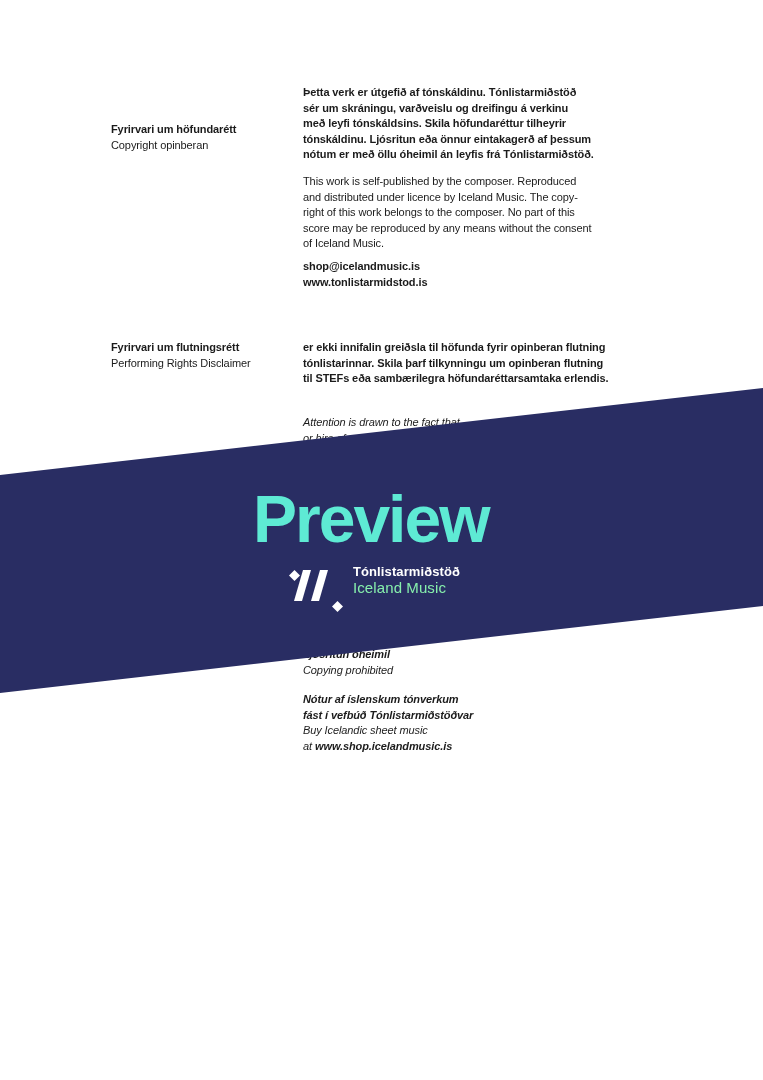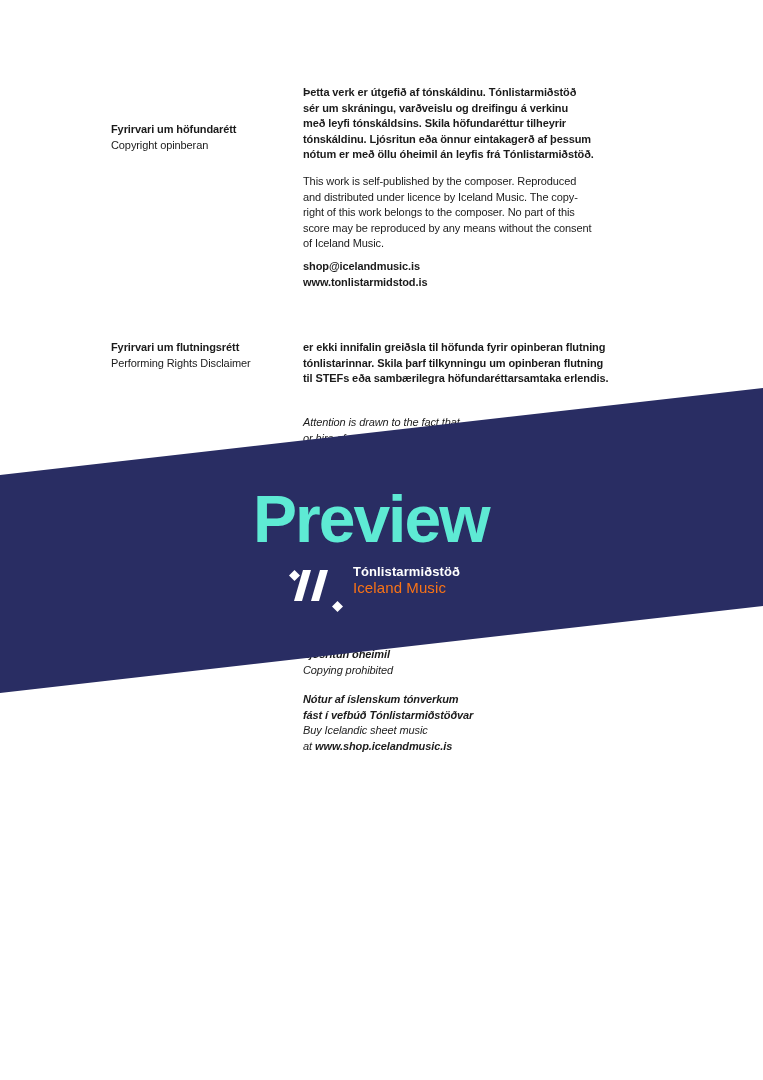--- a/index.html
+++ b/index.html
@@ -19,21 +19,21 @@
   }
   .preview-word {
     position:absolute; left:253px; top:486px;
     font-size:66px; line-height:66px; font-weight:700; letter-spacing:-2px;
     color:#5eead4; white-space:nowrap;
   }
   .logo-row { position:absolute; left:289px; top:564px; display:flex; align-items:flex-start; }
   .logo-glyph { width:54px; height:44px; margin-top:5px; }
   .logo-text { margin-left:10px; }
   .logo-title { font-size:13px; line-height:16px; font-weight:700; color:#ffffff; letter-spacing:0.1px; }
-  .logo-sub   { font-size:15px; line-height:16px; font-weight:400; color:#f97316; letter-spacing:0.1px; }
+  .logo-sub   { font-size:15px; line-height:16px; font-weight:400; color:#86efac; letter-spacing:0.1px; }
 
   .under-band { z-index:1;font-style:italic; }
 </style>
 </head>
 <body>
 
 <div class="page">
 
   <div class="blk" style="left:111px; top:86px;margin-top:36px;">
     <div class="line b">Fyrirvari um höfundarétt</div>

